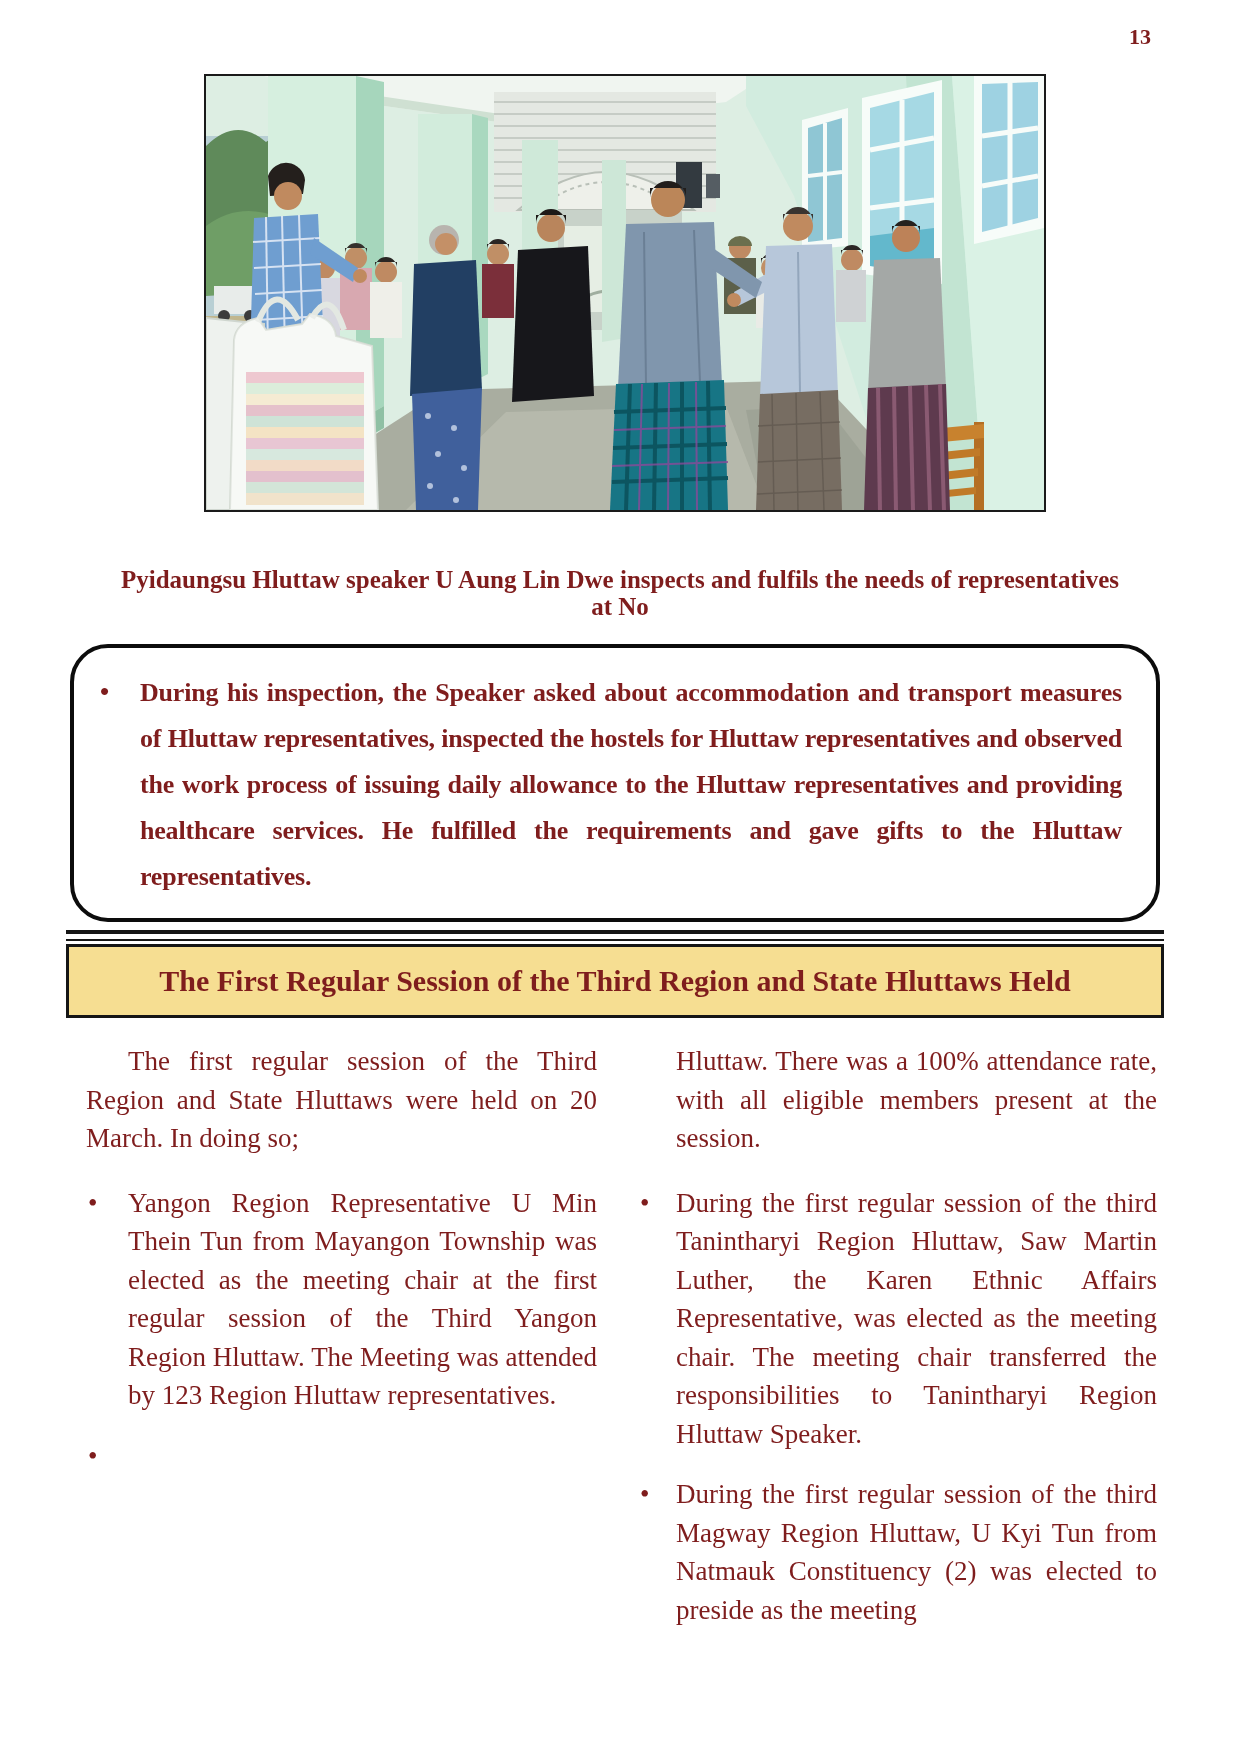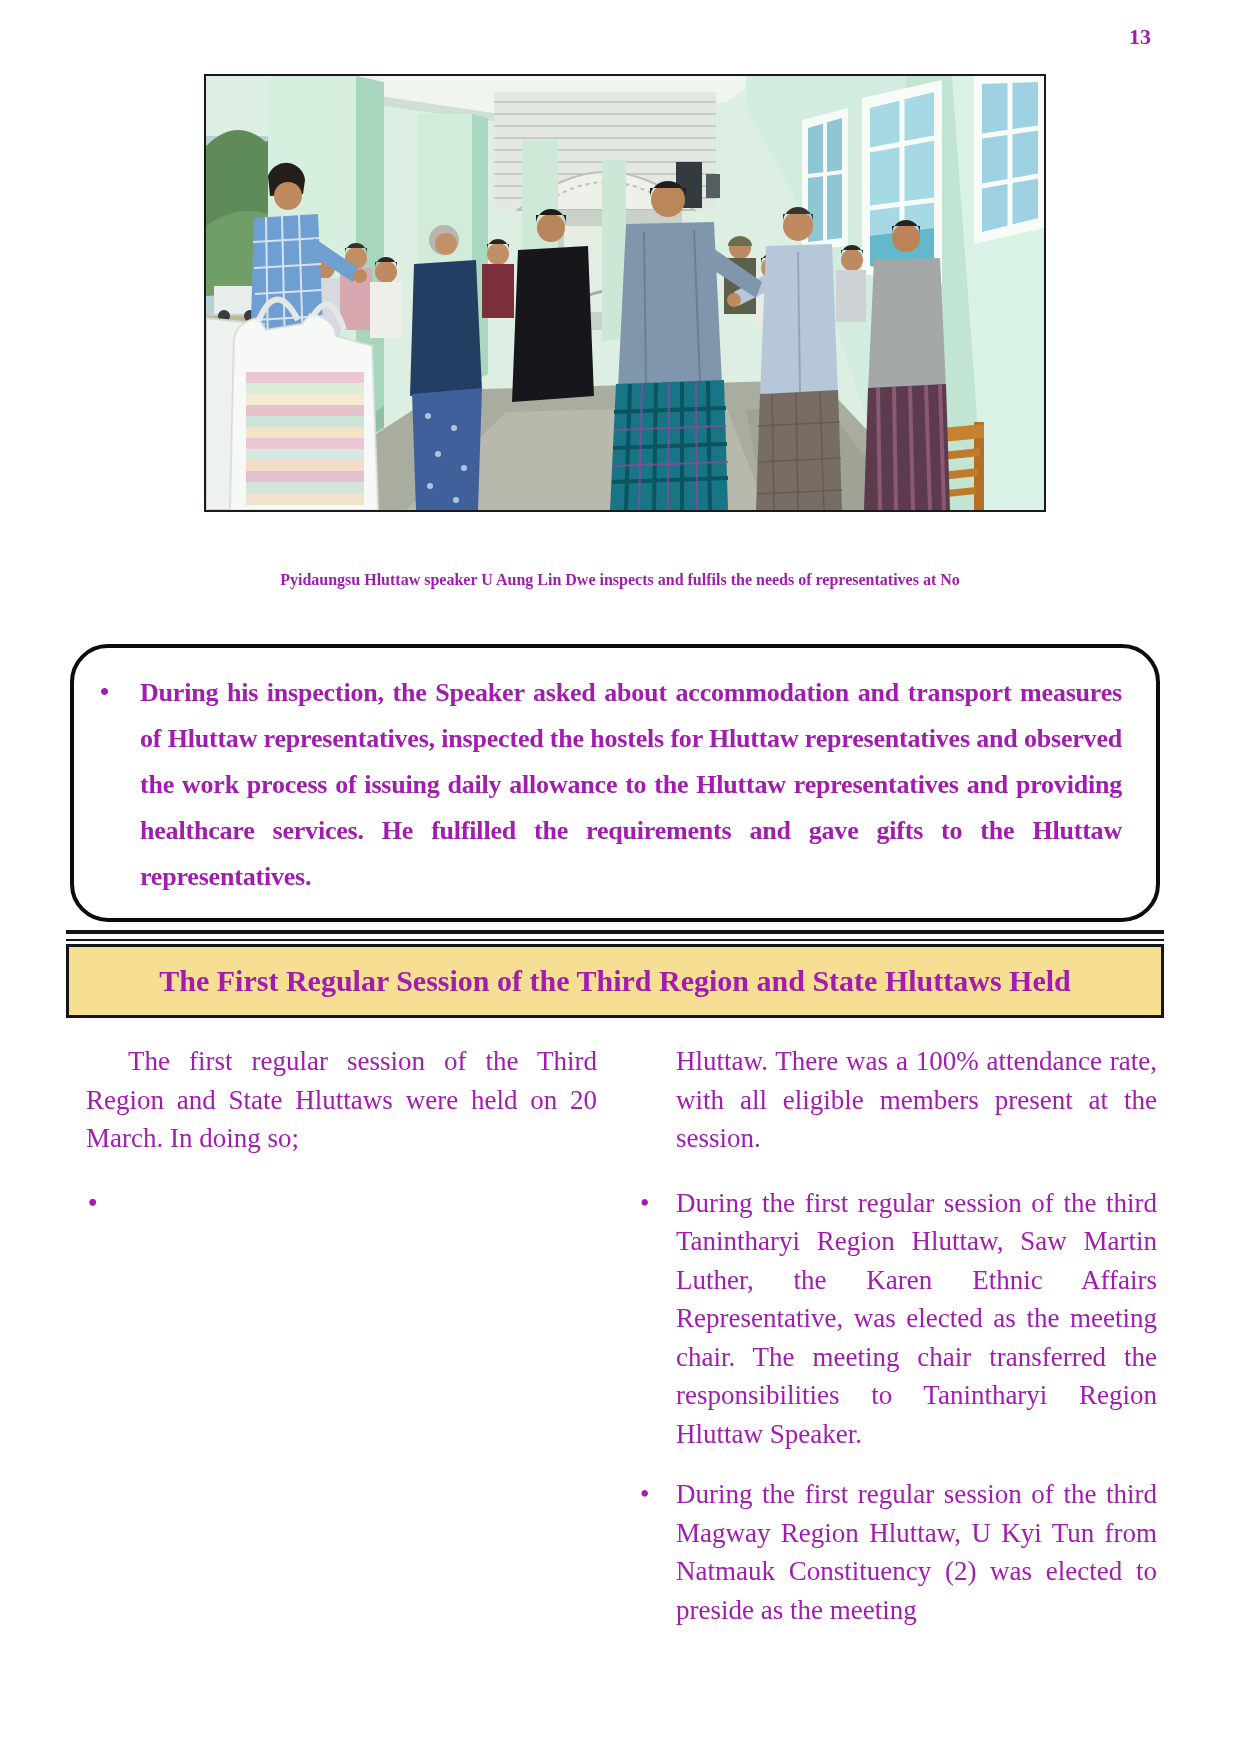--- a/index.html
+++ b/index.html
@@ -1,38 +1,38 @@
 <!DOCTYPE html>
 <html><head>
 <meta charset="utf-8">
 <style>
   html,body{margin:0;padding:0;background:#ffffff;}
   .page{
     position:relative;
     width:1241px;height:1650px;
     background:#ffffff;
     font-family:"Liberation Serif","DejaVu Serif",serif;
-    color:#a21caf;
+    color:#7f1d1d;
     overflow:hidden;
   }
   .page-number{
     position:absolute;top:24px;right:90px;
     font-size:22px;font-weight:bold;
   }
   .photo{
     position:absolute;left:204px;top:74px;margin:0;
     width:838px;height:434px;
     border:2px solid #1a1a1a;
     box-sizing:content-box;
     background:#ddeee3;
   }
   .photo svg{display:block;width:838px;height:434px;}
   .caption{
     position:absolute;left:120px;top:566px;width:1000px;
-    text-align:center;font-weight:bold;font-size:16px;line-height:27px;
+    text-align:center;font-weight:bold;font-size:25px;line-height:27px;
   }
   .hbox{
     position:absolute;left:70px;top:644px;width:1090px;height:278px;
     box-sizing:border-box;
     border:4px solid #0c0c0c;border-radius:38px;
     padding:22px 34px 0 22px;
     background:#ffffff;
     overflow:hidden;
   }
   .hbox-item{
@@ -296,20 +296,21 @@
 
   <div class="title-bar">
     <span>The First Regular Session of the Third Region and State Hluttaws Held</span>
   </div>
 
   <div class="col col-left">
     <p class="intro">The first regular session of the Third Region and State Hluttaws were held on 20 March. In doing so;</p>
     <ul class="blist blist-left">
       <li>
         <span class="dot">•</span>
+        <span>Yangon Region Representative U Min Thein Tun from Mayangon Township was elected as the meeting chair at the first regular session of the Third Yangon Region Hluttaw. The Meeting was attended by 123 Region Hluttaw representatives.</span>
       </li>
       <li>
         <span class="dot">•</span>
       </li>
     </ul>
   </div>
 
   <div class="col col-right">
     <p>Hluttaw. There was a 100% attendance rate, with all eligible members present at the session.</p>
     <ul class="blist blist-right">

